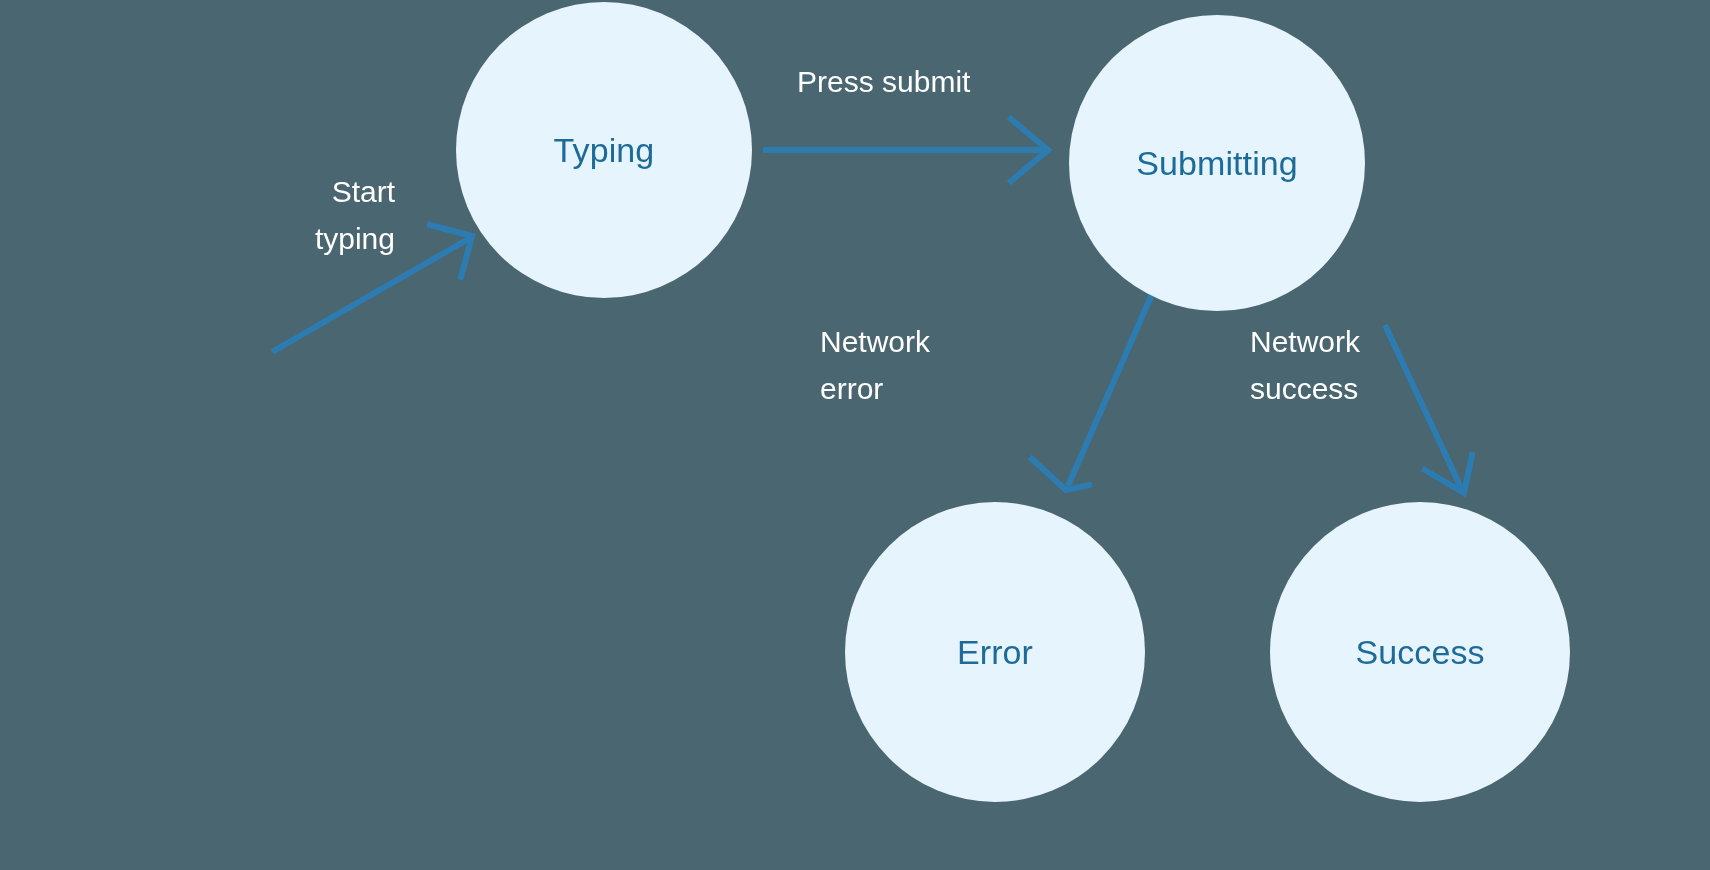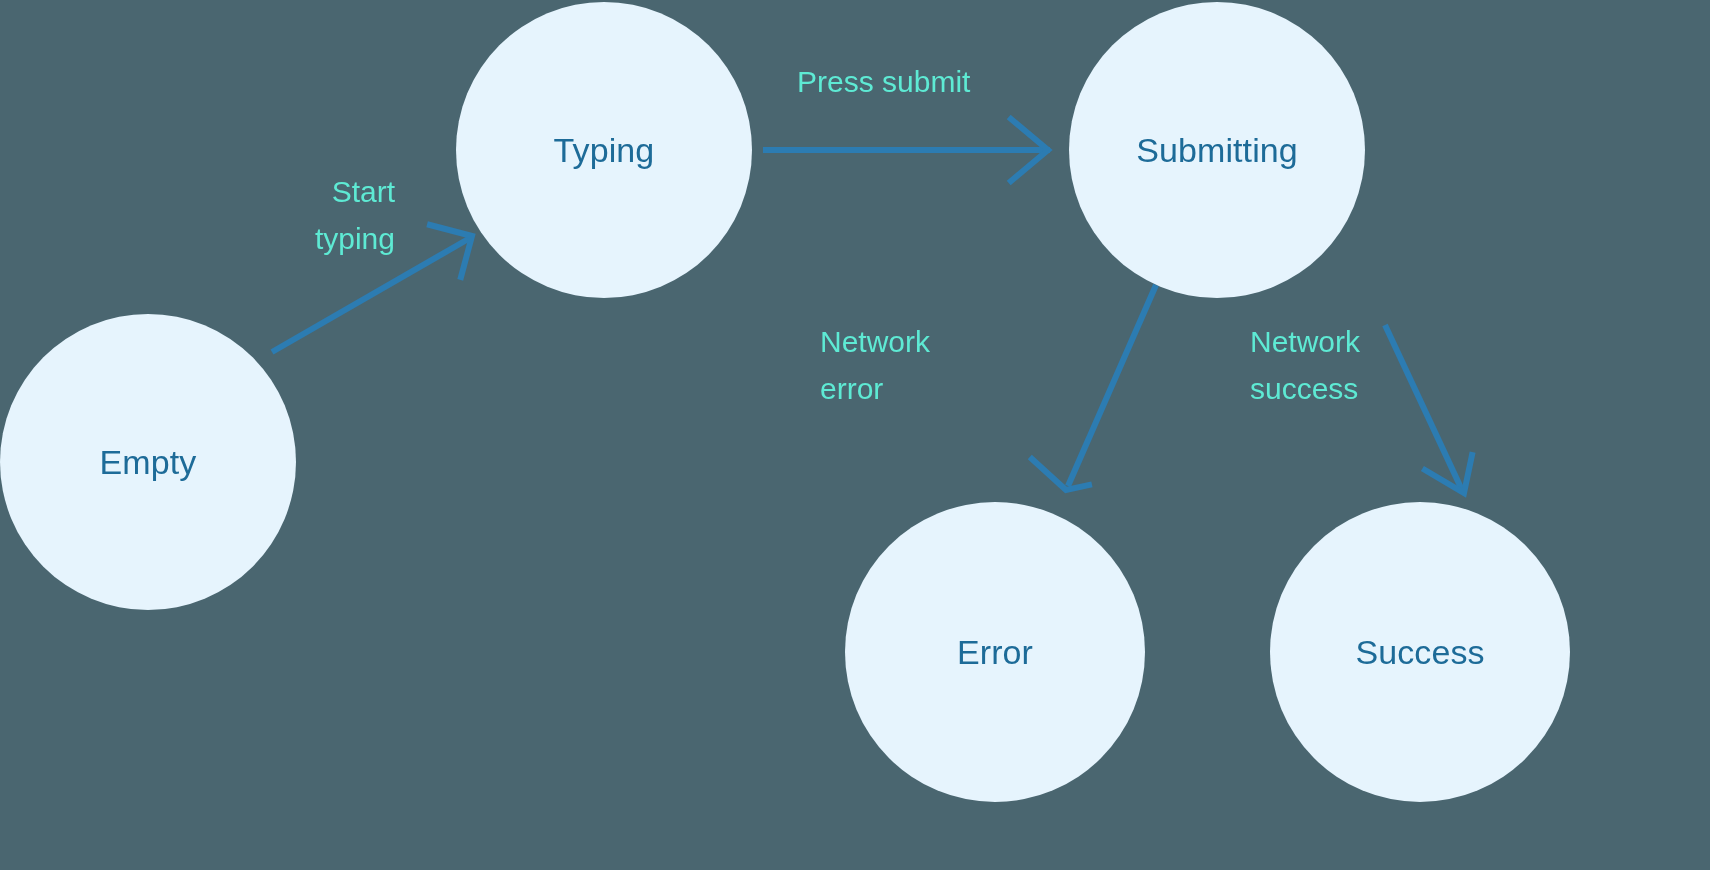--- a/index.html
+++ b/index.html
@@ -37,21 +37,21 @@
   .state-node-label {
     color: #1d6b98;
     font-size: 34px;
     font-weight: 400;
     letter-spacing: 0.1px;
     white-space: nowrap;
     line-height: 1;
   }
   .edge-label {
     position: absolute;
-    color: #5eead4;
+    color: #ffffff;
     font-size: 30px;
     line-height: 1.58;
     font-weight: 400;
     white-space: pre-line;
     pointer-events: none;
   }
   .edge-label.align-center { text-align: right; }
   .edge-label.align-right  { text-align: left; }
   .edge-label.align-left   { text-align: left; }
 </style>
@@ -79,29 +79,26 @@
       </g>
 
       <g>
         <line x1="1385" y1="325" x2="1462" y2="490"></line>
         <polyline points="1425,470 1464,493 1472,455" stroke-linecap="square"></polyline>
       </g>
 
     </g>
   </svg>
 
-  <div class="state-node" style="left:0px; top:314px; width:296px; height:296px;">
-    <span class="state-node-label">Empty</span>
-  </div>
 
   <div class="state-node" style="left:456px; top:2px; width:296px; height:296px;">
     <span class="state-node-label">Typing</span>
   </div>
 
-  <div class="state-node" style="left:1069px; top:2px; width:296px; height:296px;">
+  <div class="state-node" style="left:1069px; top:15px; width:296px; height:296px;">
     <span class="state-node-label">Submitting</span>
   </div>
 
   <div class="state-node" style="left:845px; top:502px; width:300px; height:300px;">
     <span class="state-node-label">Error</span>
   </div>
 
   <div class="state-node" style="left:1270px; top:502px; width:300px; height:300px;">
     <span class="state-node-label">Success</span>
   </div>

